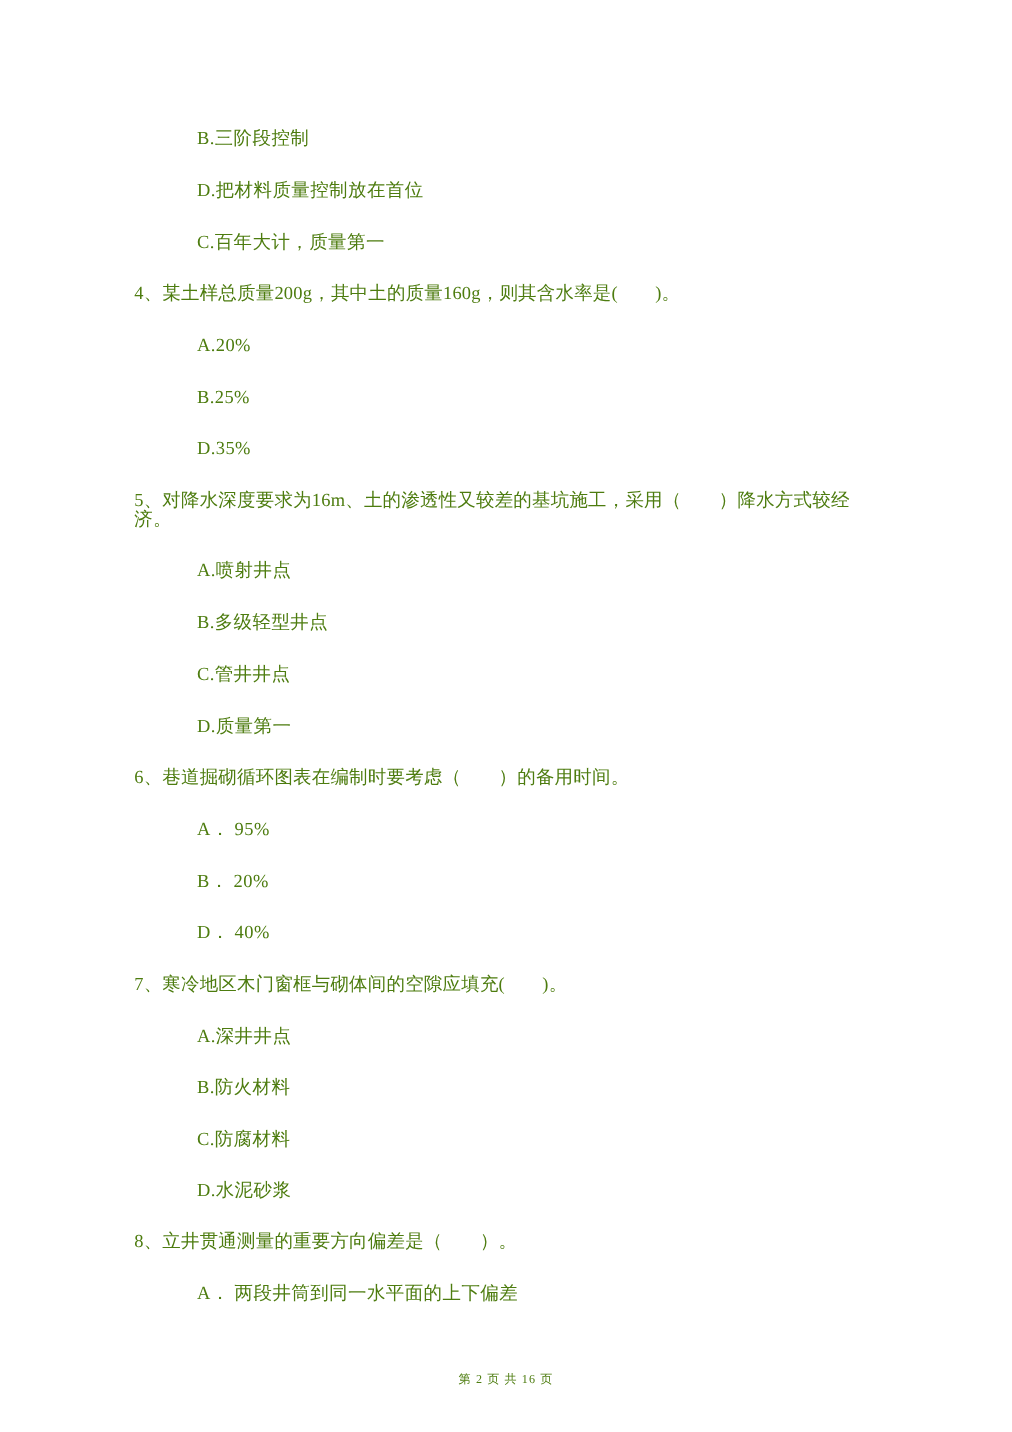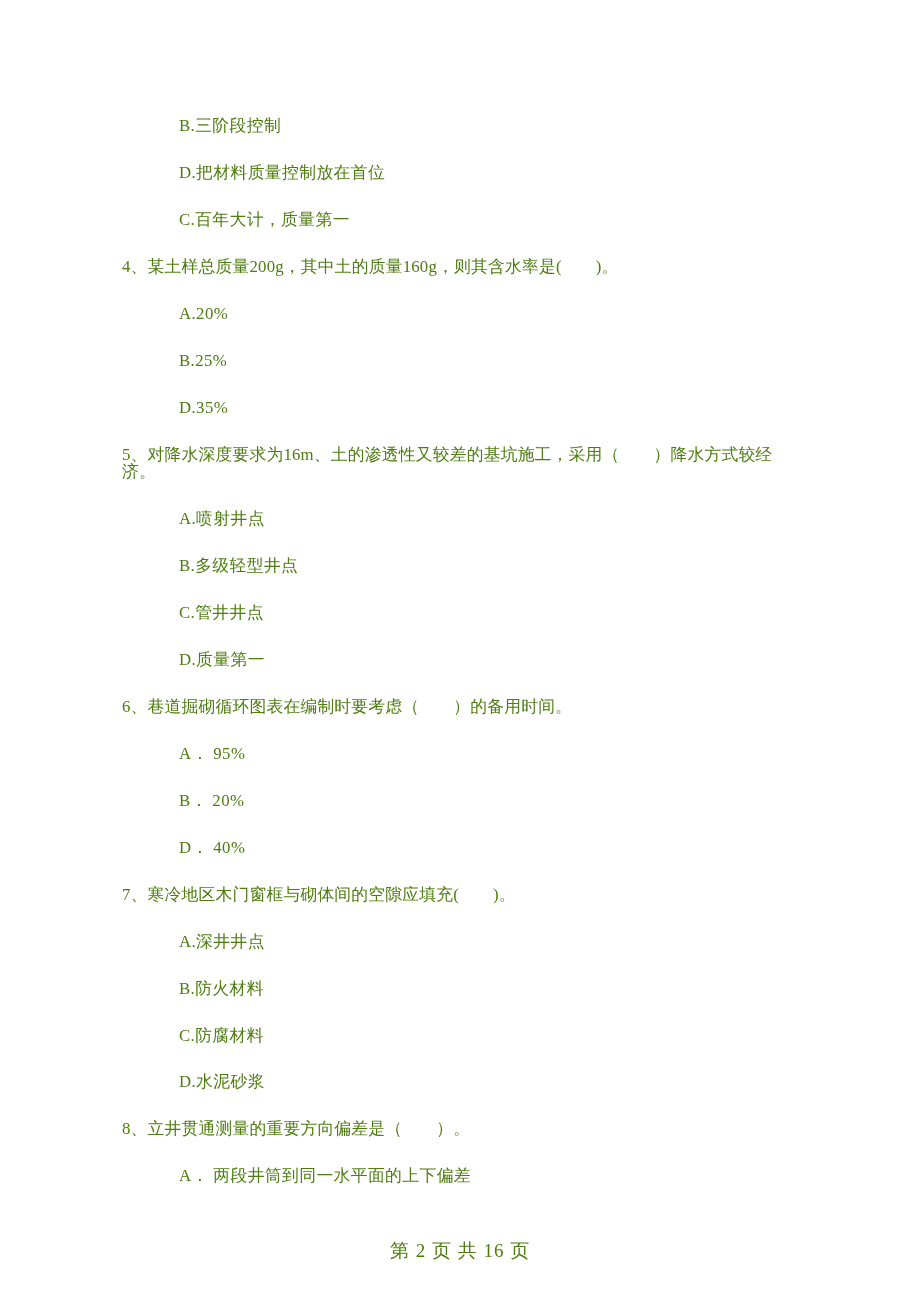--- a/index.html
+++ b/index.html
@@ -35,21 +35,21 @@
     margin-top: 0;
     margin-bottom: 30.2px;
     letter-spacing: 0.2px;
   }
   .footer {
     position: absolute;
     bottom: 42px;
     left: 0;
     width: 920px;
     text-align: center;
-    font-size: 19px;
+    font-size: 11px;
     letter-spacing: 1px;
   }
 </style>
 </head>
 <body>
 
 <div class="page">
   <div class="content">
 
     <div class="option-line">B.三阶段控制</div>

